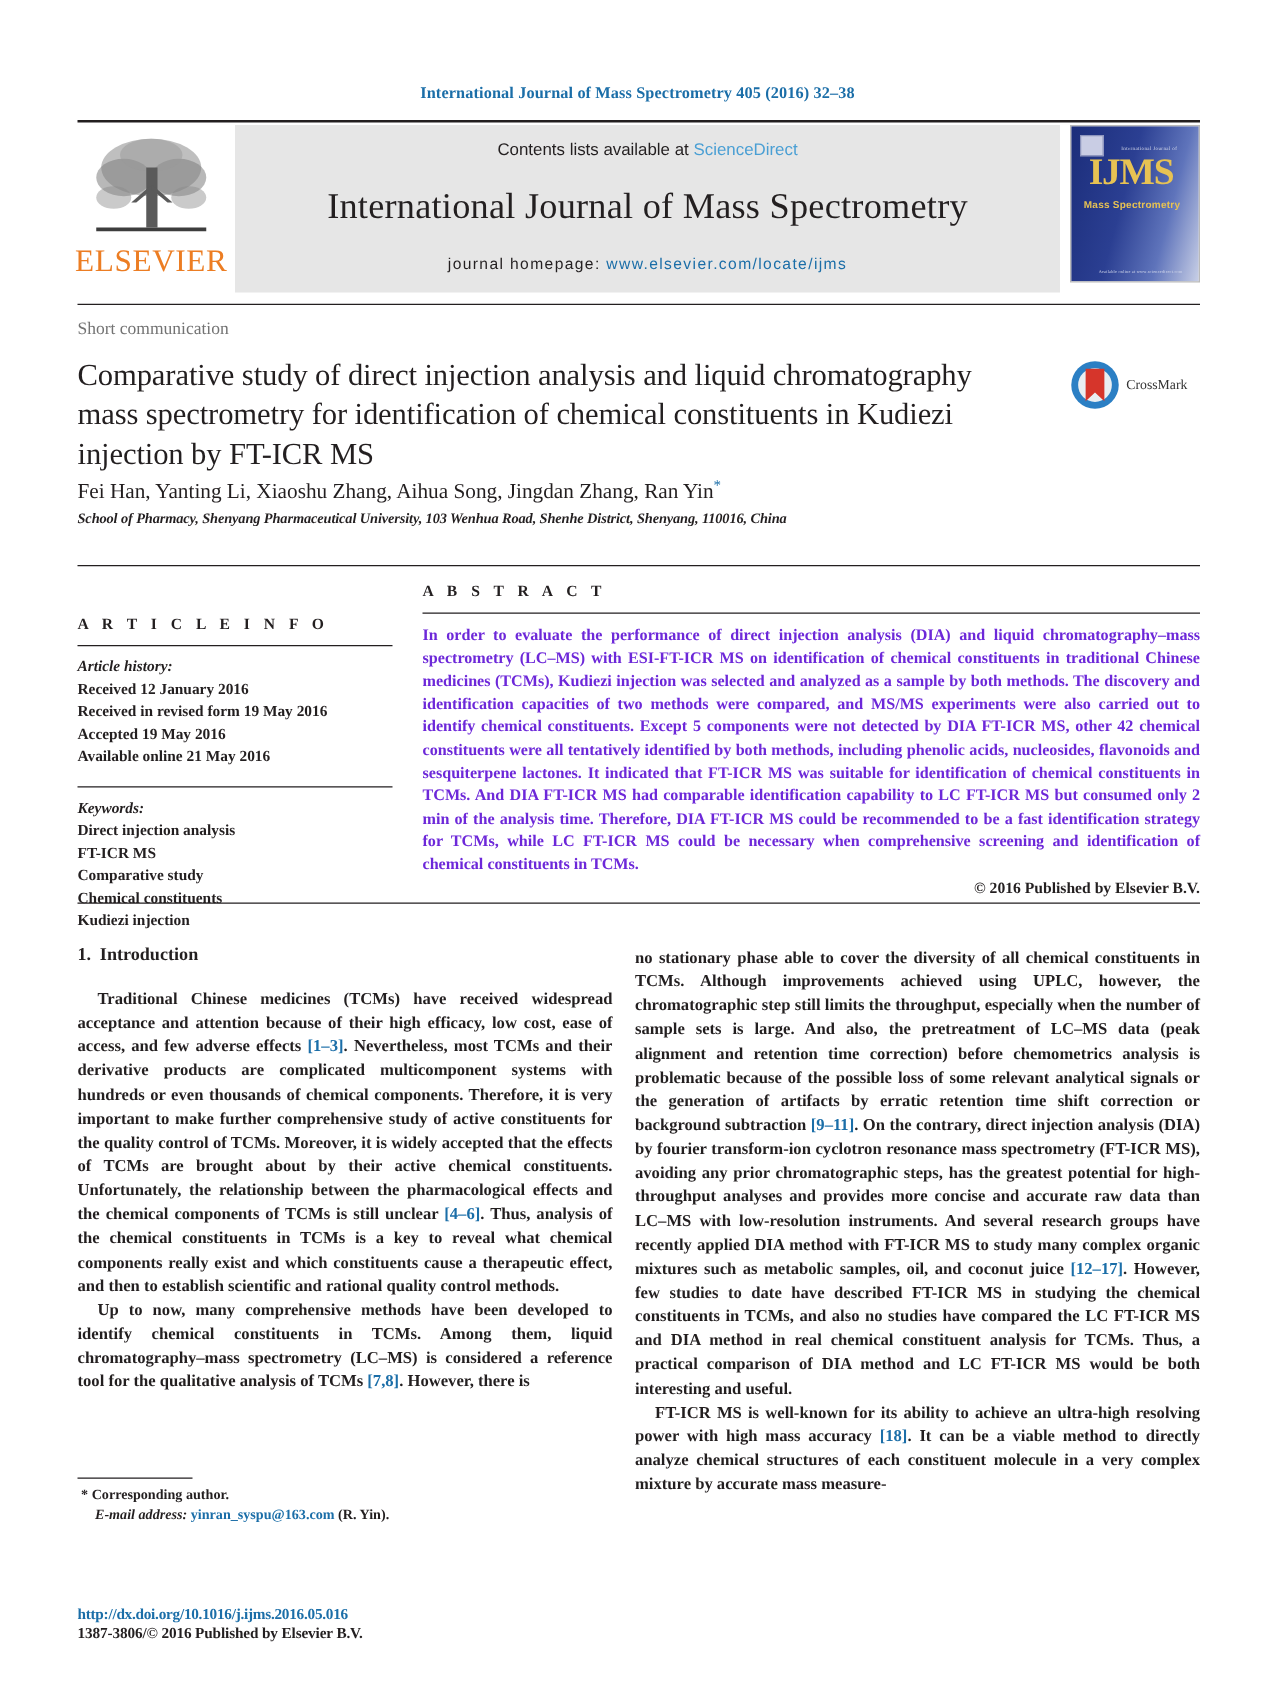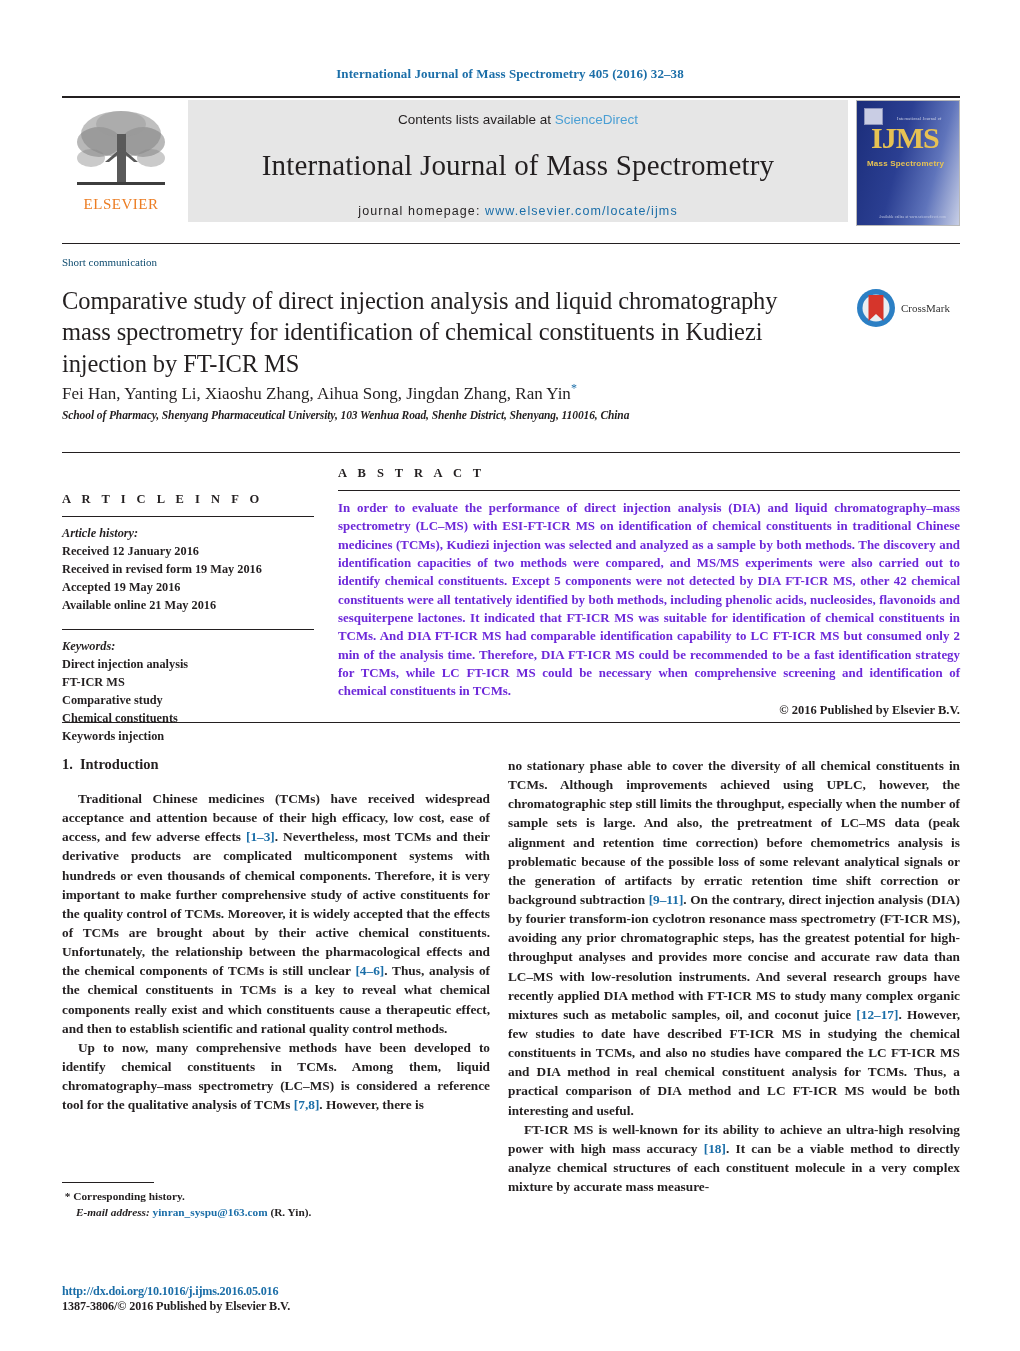--- a/index.html
+++ b/index.html
@@ -61,37 +61,37 @@
     justify-content: flex-start;
     padding-top: 4px;
   }
   .tree-box {
     width: 104px;
     height: 92px;
     position: relative;
   }
   .elsevier-word {
     font-family: "Liberation Serif", serif;
-    font-size: 15px;
+    font-size: 25px;
     letter-spacing: 0.5px;
     color: #ec7d23;
     font-weight: normal;
     line-height: 1;
     margin-top: 1px;
   }
   .journal-band {
     flex: 1 1 auto;
     background: #e6e6e6;
     margin-left: 8px;
     margin-right: 8px;
     display: flex;
     flex-direction: column;
     justify-content: space-between;
     align-items: center;
-    padding: 12px 0 4px 0;
+    padding: 12px 0 16px 0;
     height: 106px;
   }
   .contents-line {
     font-family: "Liberation Sans", sans-serif;
     font-size: 13.5px;
     color: #231f20;
   }
   .contents-line .sd {
     color: #4a9fd4;
   }
@@ -172,22 +172,22 @@
     top: 243px;
     left: 62px;
     width: 898px;
     border-top: 1px solid #231f20;
   }
   .doctype {
     position: absolute;
     top: 256px;
     left: 62px;
     font-family: "Liberation Serif", serif;
-    font-size: 11px;
-    color: #0c4a6e;
+    font-size: 14px;
+    color: #737373;
   }
   .article-title {
     position: absolute;
     top: 285px;
     left: 62px;
     width: 760px;
     font-family: "Liberation Serif", serif;
     font-size: 24.5px;
     line-height: 1.28;
     color: #231f20;
@@ -474,21 +474,21 @@
       <div>Available online 21 May 2016</div>
     </div>
     <div class="info-spacer"></div>
     <div class="thin-rule"></div>
     <div class="info-group">
       <div class="ital">Keywords:</div>
       <div>Direct injection analysis</div>
       <div>FT-ICR MS</div>
       <div>Comparative study</div>
       <div>Chemical constituents</div>
-      <div>Keywords injection</div>
+      <div>Kudiezi injection</div>
     </div>
   </div>
 
   <div class="col-abstract">
     <div class="sec-head">A B S T R A C T</div>
     <div class="thin-rule"></div>
     <div class="abstract-text">In order to evaluate the performance of direct injection analysis (DIA) and liquid chromatography–mass spectrometry (LC–MS) with ESI-FT-ICR MS on identification of chemical constituents in traditional Chinese medicines (TCMs), Kudiezi injection was selected and analyzed as a sample by both methods. The discovery and identification capacities of two methods were compared, and MS/MS experiments were also carried out to identify chemical constituents. Except 5 components were not detected by DIA FT-ICR MS, other 42 chemical constituents were all tentatively identified by both methods, including phenolic acids, nucleosides, flavonoids and sesquiterpene lactones. It indicated that FT-ICR MS was suitable for identification of chemical constituents in TCMs. And DIA FT-ICR MS had comparable identification capability to LC FT-ICR MS but consumed only 2 min of the analysis time. Therefore, DIA FT-ICR MS could be recommended to be a fast identification strategy for TCMs, while LC FT-ICR MS could be necessary when comprehensive screening and identification of chemical constituents in TCMs.</div>
     <div class="abstract-copy">© 2016 Published by Elsevier B.V.</div>
   </div>
 
@@ -504,21 +504,21 @@
 
   <div class="body-right">
     <p class="body" style="text-indent:0">no stationary phase able to cover the diversity of all chemical constituents in TCMs. Although improvements achieved using UPLC, however, the chromatographic step still limits the throughput, especially when the number of sample sets is large. And also, the pretreatment of LC–MS data (peak alignment and retention time correction) before chemometrics analysis is problematic because of the possible loss of some relevant analytical signals or the generation of artifacts by erratic retention time shift correction or background subtraction <span class="cite">[9–11]</span>. On the contrary, direct injection analysis (DIA) by fourier transform-ion cyclotron resonance mass spectrometry (FT-ICR MS), avoiding any prior chromatographic steps, has the greatest potential for high-throughput analyses and provides more concise and accurate raw data than LC–MS with low-resolution instruments. And several research groups have recently applied DIA method with FT-ICR MS to study many complex organic mixtures such as metabolic samples, oil, and coconut juice <span class="cite">[12–17]</span>. However, few studies to date have described FT-ICR MS in studying the chemical constituents in TCMs, and also no studies have compared the LC FT-ICR MS and DIA method in real chemical constituent analysis for TCMs. Thus, a practical comparison of DIA method and LC FT-ICR MS would be both interesting and useful.</p>
     <p class="body">FT-ICR MS is well-known for its ability to achieve an ultra-high resolving power with high mass accuracy <span class="cite">[18]</span>. It can be a viable method to directly analyze chemical structures of each constituent molecule in a very complex mixture by accurate mass measure-</p>
   </div>
 
   <div class="footnote">
     <div class="fn-rule"></div>
     <div class="fn-line">
       &nbsp;<span>*</span>
-      <span>Corresponding history.</span>
+      <span>Corresponding author.</span>
     </div>
     <div class="fn-line" style="padding-left:14px">
       <span class="ital">E-mail address:</span>
       <span class="fn-mail">yinran_syspu@163.com</span>
       <span>(R. Yin).</span>
     </div>
   </div>
 
   <div class="doi-block">
     <div class="doi-link">http://dx.doi.org/10.1016/j.ijms.2016.05.016</div>

